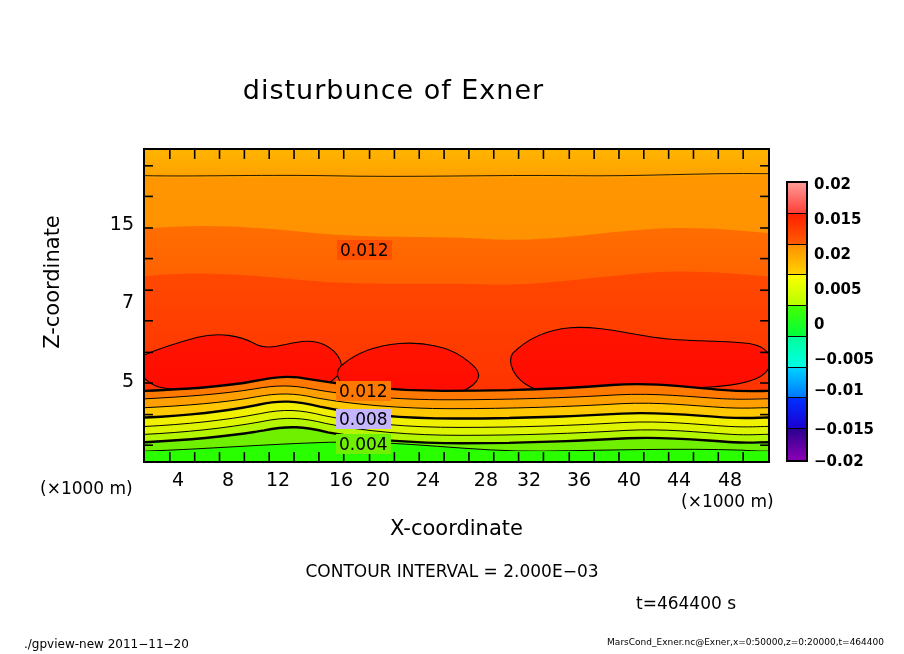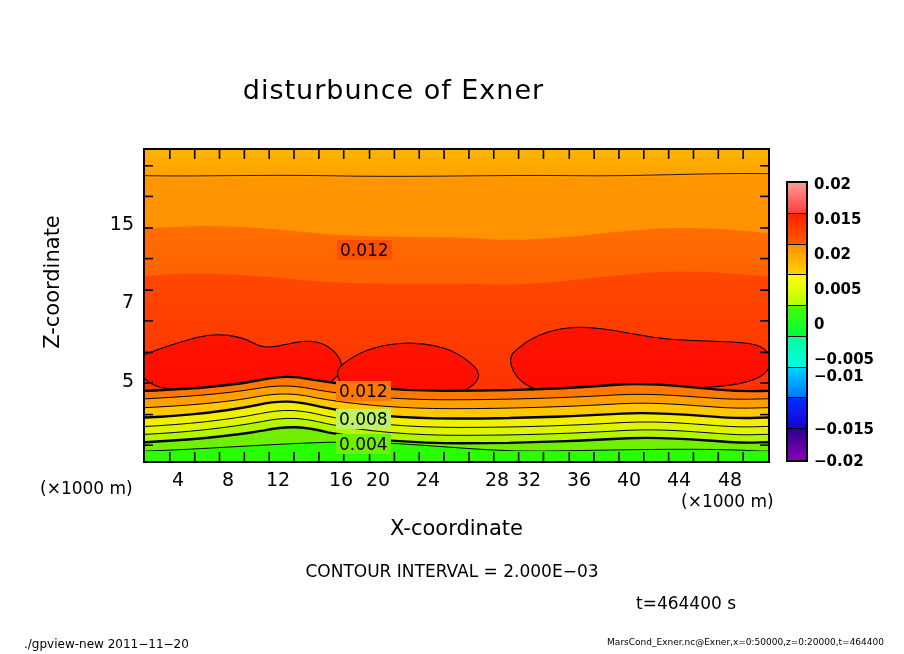--- a/index.html
+++ b/index.html
@@ -239,34 +239,34 @@
       <line x1="627" y1="205" x2="619" y2="205"></line>
         <line x1="627" y1="236" x2="619" y2="236"></line>
       <line x1="627" y1="268" x2="619" y2="268"></line>
         <line x1="627" y1="299" x2="619" y2="299"></line>
     </g>
   </svg>
 </div>
 
 <div class="clabel abs" style="left:337px;top:240px;background:#ff5000;padding:0 3px;">0.012</div>
 <div class="clabel abs" style="left:336px;top:381px;background:#ff7800;padding:0 3px;">0.012</div>
-<div class="clabel abs" style="left:336px;top:409px;background:#bef264;padding:0 3px;">0.008</div>
+<div class="clabel abs" style="left:336px;top:409px;background:#c4b5fd;padding:0 3px;">0.008</div>
 <div class="clabel abs" style="left:336px;top:434px;background:#6ef000;padding:0 3px;">0.004</div>
 
 <div class="ytick-lab abs" style="left:88px;top:212px;">15</div>
 <div class="ytick-lab abs" style="left:88px;top:290px;">7</div>
 <div class="ytick-lab abs" style="left:88px;top:369px;">5</div>
 
 <div class="xtick-lab abs" style="left:158px;top:468px;">4</div>
 <div class="xtick-lab abs" style="left:208px;top:468px;">8</div>
 <div class="xtick-lab abs" style="left:258px;top:468px;">12</div>
 <div class="xtick-lab abs" style="left:321px;top:468px;">16</div>
 <div class="xtick-lab abs" style="left:358px;top:468px;">20</div>
 <div class="xtick-lab abs" style="left:408px;top:468px;">24</div>
-<div class="xtick-lab abs" style="left:477px;top:468px;">28</div>
+<div class="xtick-lab abs" style="left:458px;top:468px;text-align:right;">28</div>
 <div class="xtick-lab abs" style="left:509px;top:468px;">32</div>
 <div class="xtick-lab abs" style="left:559px;top:468px;">36</div>
 <div class="xtick-lab abs" style="left:609px;top:468px;">40</div>
 <div class="xtick-lab abs" style="left:659px;top:468px;">44</div>
 <div class="xtick-lab abs" style="left:710px;top:468px;">48</div>
 
 <div class="abs" id="ylabel">Z-coordinate</div>
 <div class="abs" id="xlabel">X-coordinate</div>
 <div class="abs" id="xunit-left">(×1000 m)</div>
 <div class="abs" id="xunit-right">(×1000 m)</div>
@@ -282,21 +282,21 @@
   <div class="cb-band" style="height:11.11%;background:linear-gradient(#0030ff,#1a00d2);"></div>
   <div class="cb-band" style="height:11.12%;background:linear-gradient(#2a0090,#8a00b4);"></div>
 </div>
 
 <div class="cb-lab abs" style="top:175px;">0.02</div>
 <div class="cb-lab abs" style="top:210px;">0.015</div>
 <div class="cb-lab abs" style="top:245px;">0.02</div>
 <div class="cb-lab abs" style="top:280px;">0.005</div>
 <div class="cb-lab abs" style="top:315px;">0</div>
 <div class="cb-lab abs" style="top:350px;">−0.005</div>
-<div class="cb-lab abs" style="top:367px;">−0.01</div>
+<div class="cb-lab abs" style="top:381px;">−0.01</div>
 <div class="cb-lab abs" style="top:420px;">−0.015</div>
 <div class="cb-lab abs" style="top:452px;">−0.02</div>
 
 <div class="abs" id="contour-interval">CONTOUR INTERVAL = 2.000E−03</div>
 <div class="abs" id="time-label">t=464400 s</div>
 
 <div class="abs" id="footer-left">./gpview-new  2011−11−20</div>
 <div class="abs" id="footer-right">MarsCond_Exner.nc@Exner,x=0:50000,z=0:20000,t=464400</div>
 
 </body></html>

